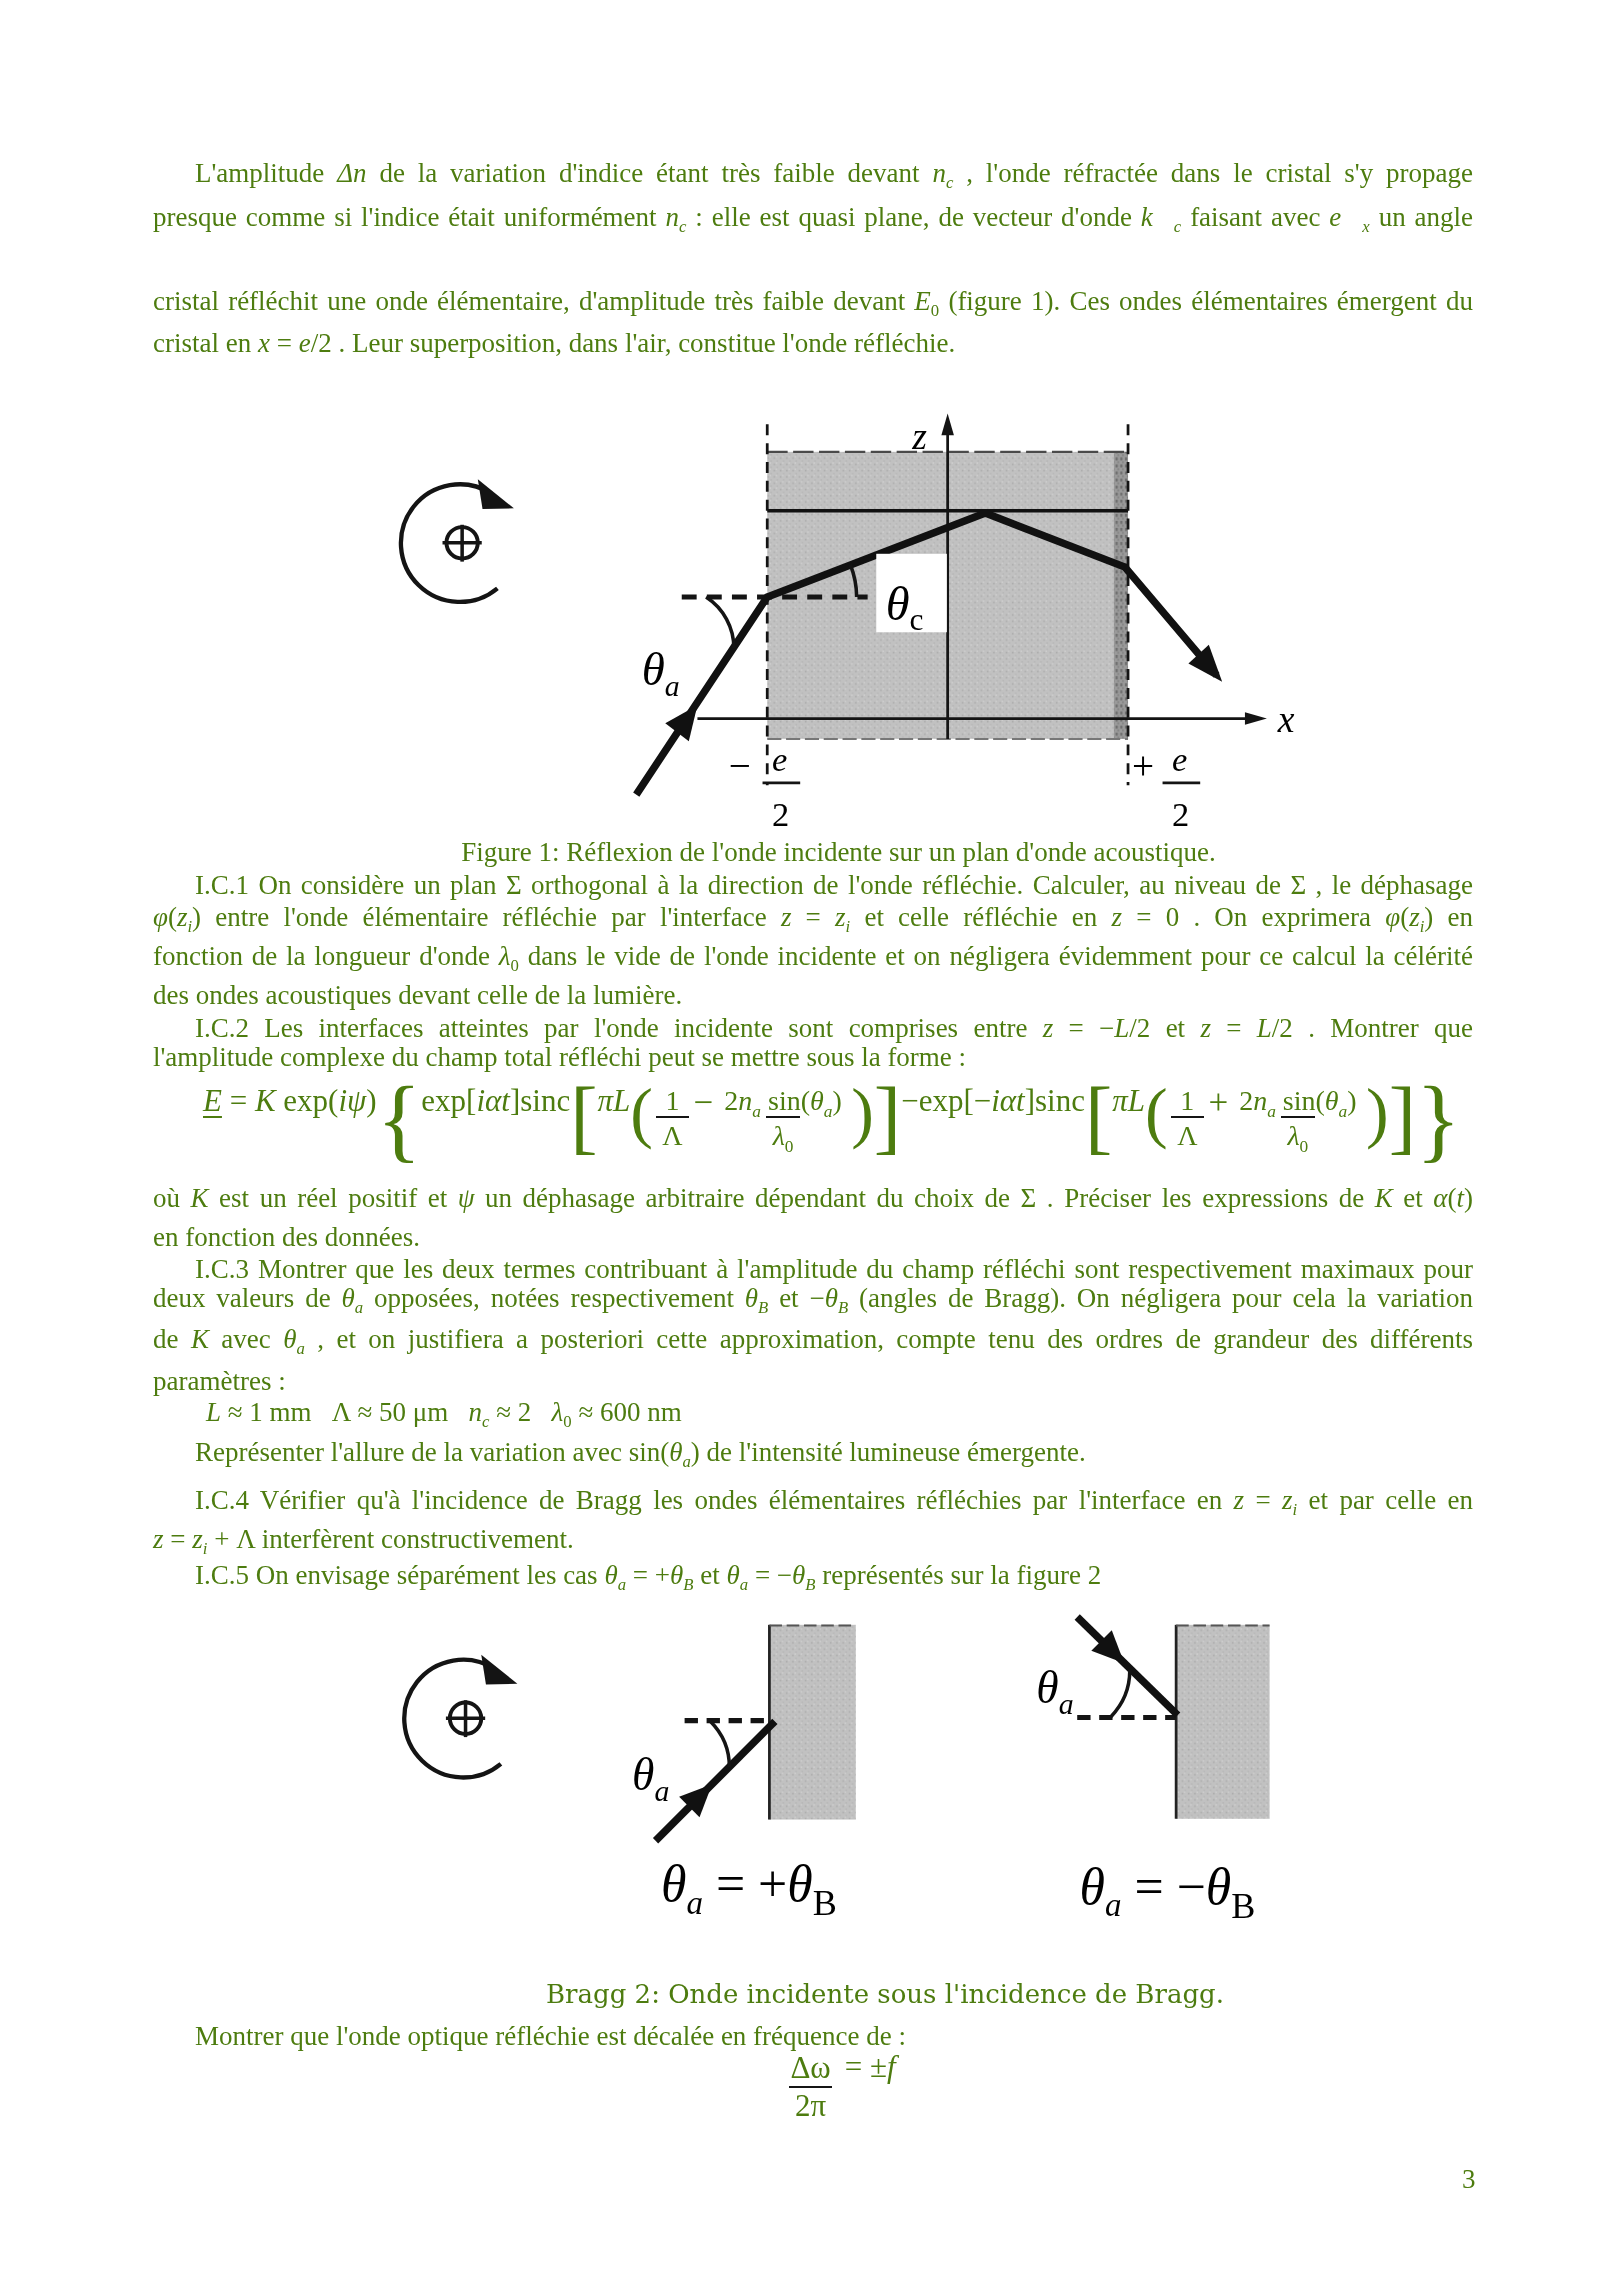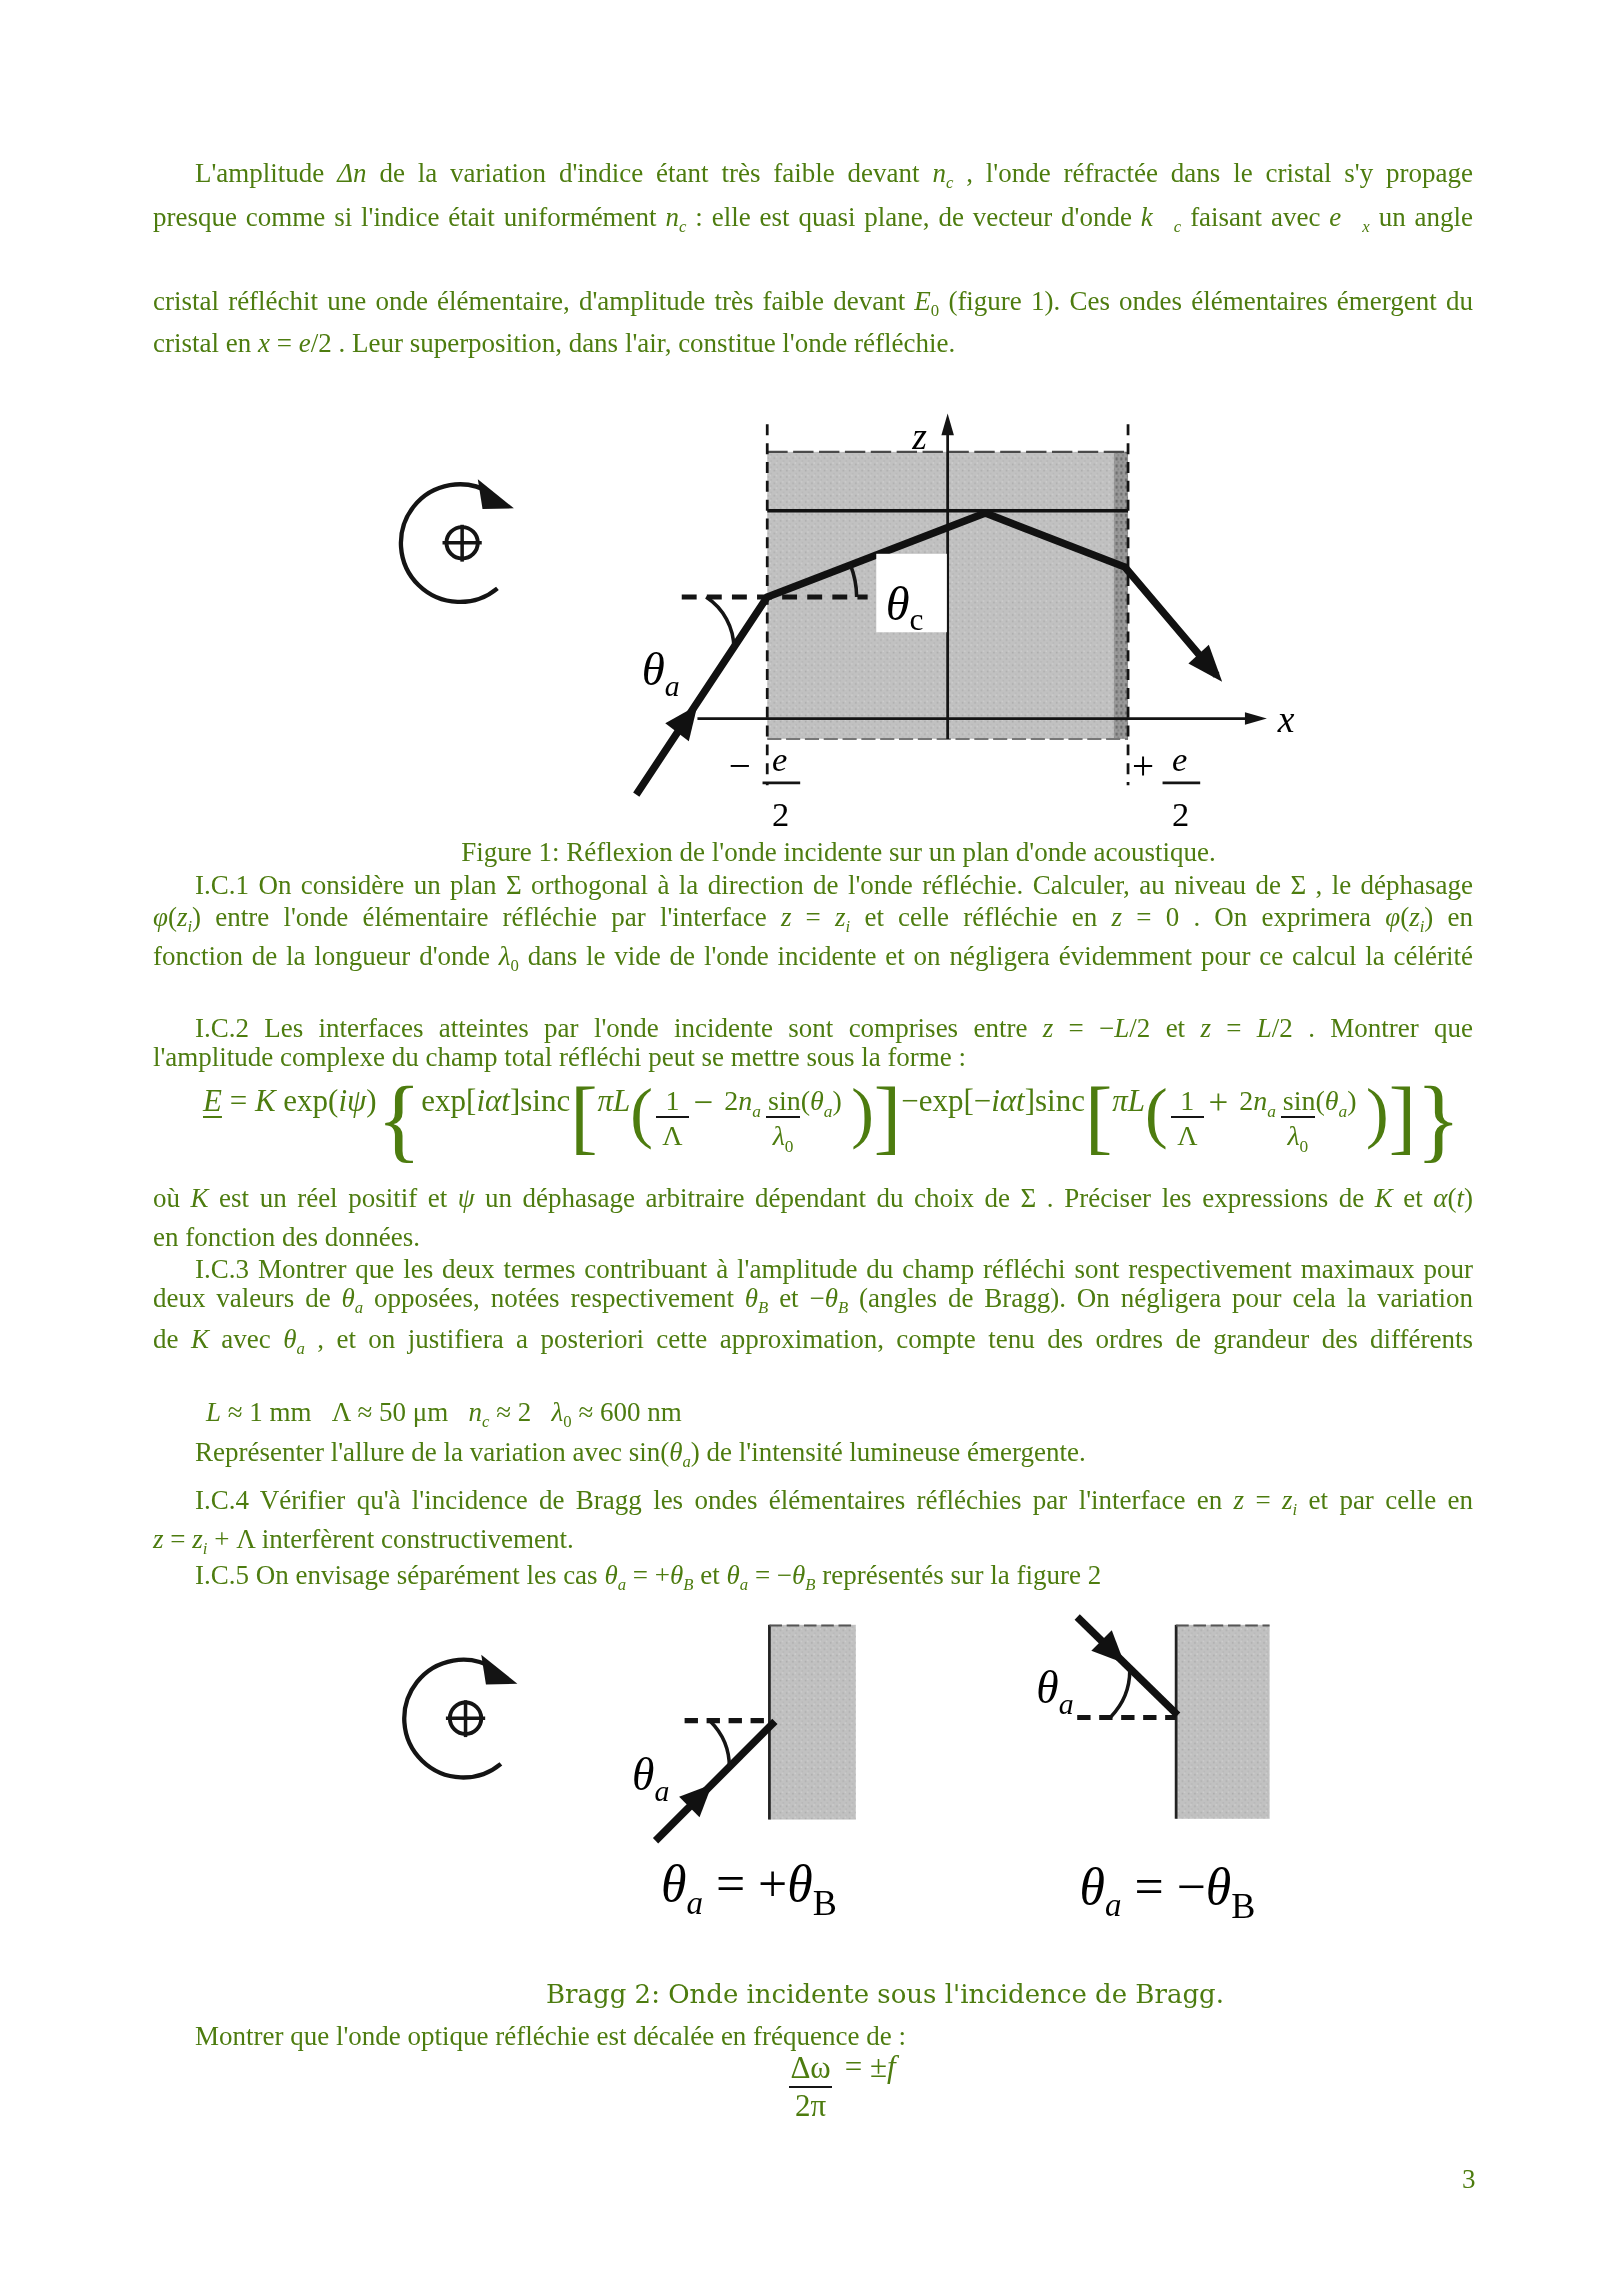--- a/index.html
+++ b/index.html
@@ -114,20 +114,21 @@
       <line x1="1081" y1="497" x2="1129" y2="497" stroke="#141414" stroke-width="3.5"></line>
       <text x="1093" y="552" font-size="44">2</text>
     </g>
   </svg>
 
   <div class="caption" style="top:837px;left:27.5px">Figure 1: Réflexion de l'onde incidente sur un plan d'onde acoustique.</div>
 
   <div class="bl ind just" style="top:867px">I.C.1 On considère un plan  Σ  orthogonal à la direction de l'onde réfléchie. Calculer, au niveau de  Σ , le déphasage</div>
   <div class="bl just" style="top:899px"><i>φ</i>(<i>z<sub>i</sub></i>)  entre l'onde élémentaire réfléchie par l'interface  <i>z</i> = <i>z<sub>i</sub></i>  et celle réfléchie en  <i>z</i> = 0 . On exprimera  <i>φ</i>(<i>z<sub>i</sub></i>)  en</div>
   <div class="bl just" style="top:938px">fonction de la longueur d'onde  <i>λ</i><sub>0</sub>  dans le vide de l'onde incidente et on négligera évidemment pour ce calcul la célérité</div>
+  <div class="bl" style="top:977px">des ondes acoustiques devant celle de la lumière.</div>
 
   <div class="bl ind just" style="top:1010px">I.C.2 Les interfaces atteintes par l'onde incidente sont comprises entre  <i>z</i> = −<i>L</i>/2  et  <i>z</i> = <i>L</i>/2 . Montrer que</div>
   <div class="bl" style="top:1039px">l'amplitude complexe du champ total réfléchi peut se mettre sous la forme :</div>
 
   <div class="eqrow" style="left:203px;top:1085px;height:88px">
     <span class="etext"><u><i>E</i></u> = <i>K</i> exp(<i>iψ</i>)</span>
     <span class="brace">{</span>
     <span class="etext">exp[<i>iαt</i>]sinc</span>
     <span class="sqbr">[</span>
     <span class="etext"><i>πL</i></span>
@@ -160,20 +161,21 @@
     <span class="sqbr">]</span>
     <span class="brace">}</span>
   </div>
 
   <div class="bl just" style="top:1180px">où  <i>K</i>  est un réel positif et  <i>ψ</i>  un déphasage arbitraire dépendant du choix de  Σ . Préciser les expressions de  <i>K</i>  et  <i>α</i>(<i>t</i>)</div>
   <div class="bl" style="top:1219px">en fonction des données.</div>
 
   <div class="bl ind just" style="top:1251px">I.C.3 Montrer que les deux termes contribuant à l'amplitude du champ réfléchi sont respectivement maximaux pour</div>
   <div class="bl just" style="top:1280px">deux valeurs de  <i>θ<sub>a</sub></i>  opposées, notées respectivement  <i>θ<sub>B</sub></i>  et  −<i>θ<sub>B</sub></i>  (angles de Bragg). On négligera pour cela la variation</div>
   <div class="bl just" style="top:1321px">de  <i>K</i>  avec  <i>θ<sub>a</sub></i> , et on justifiera a posteriori cette approximation, compte tenu des ordres de grandeur des différents</div>
+  <div class="bl" style="top:1363px">paramètres :</div>
   <div class="bl params" style="top:1394px"><i>L</i> ≈ 1 mm&nbsp;&nbsp;&nbsp;Λ ≈ 50 μm&nbsp;&nbsp;&nbsp;<i>n<sub>c</sub></i> ≈ 2&nbsp;&nbsp;&nbsp;<i>λ</i><sub>0</sub> ≈ 600 nm</div>
   <div class="bl ind" style="top:1434px">Représenter l'allure de la variation avec  sin(<i>θ<sub>a</sub></i>)  de l'intensité lumineuse émergente.</div>
 
   <div class="bl ind just" style="top:1482px">I.C.4 Vérifier qu'à l'incidence de Bragg les ondes élémentaires réfléchies par l'interface en  <i>z</i> = <i>z<sub>i</sub></i>  et par celle en</div>
   <div class="bl" style="top:1521px"><i>z</i> = <i>z<sub>i</sub></i> + Λ  interfèrent constructivement.</div>
   <div class="bl ind" style="top:1557px">I.C.5 On envisage séparément les cas  <i>θ<sub>a</sub></i> = +<i>θ<sub>B</sub></i>  et  <i>θ<sub>a</sub></i> = −<i>θ<sub>B</sub></i>  représentés sur la figure 2</div>
 
   <svg class="figsvg" style="left:314px;top:1609px" width="1060" height="330" viewBox="0 0 1350 420">
 
     <g>

